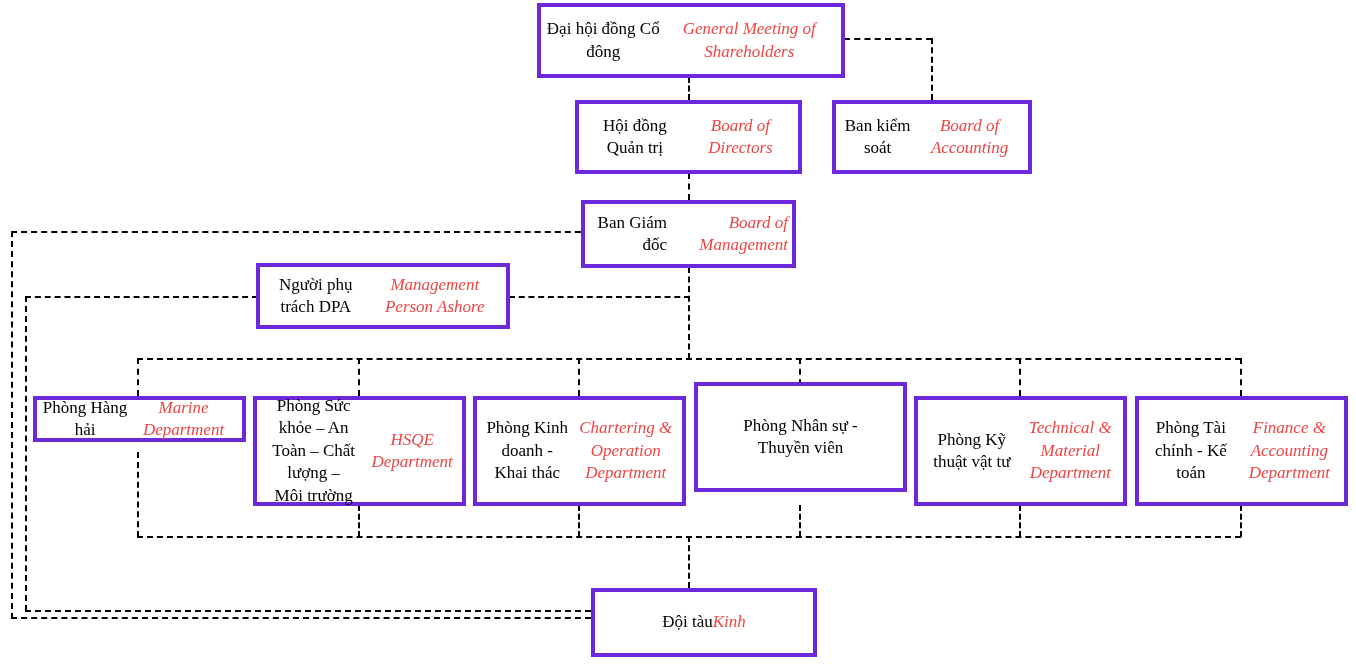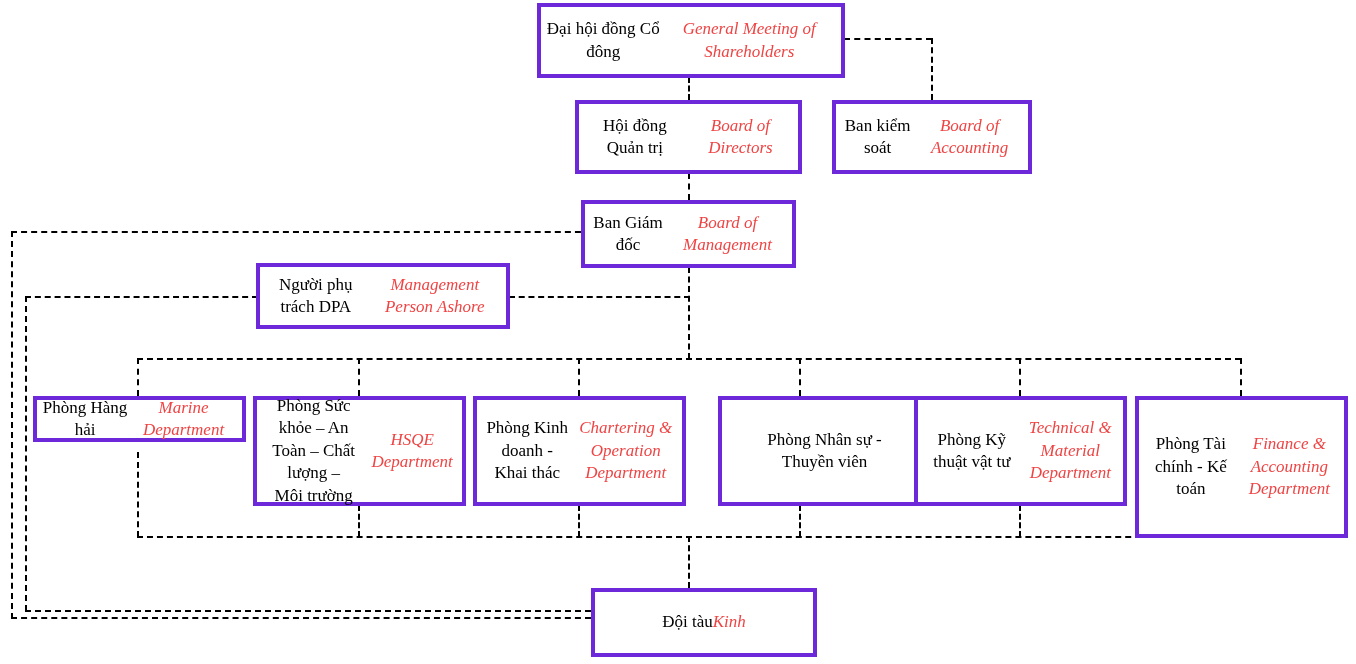--- a/index.html
+++ b/index.html
@@ -109,21 +109,21 @@
   <div class="node" style="left:575px; top:100px; width:227px; height:74px;">
     <div class="vn">Hội đồng Quản trị</div>
     <div class="en">Board of Directors</div>
   </div>
 
   <div class="node" style="left:832px; top:100px; width:200px; height:74px;">
     <div class="vn">Ban kiểm soát</div>
     <div class="en">Board of Accounting</div>
   </div>
 
-  <div class="node" style="left:581px; top:200px; width:215px; height:68px;">
+  <div class="node" style="left:581px; top:200px; width:215px; height:68px;text-align:right;">
     <div class="vn">Ban Giám đốc</div>
     <div class="en">Board of Management</div>
   </div>
 
   <div class="node" style="left:256px; top:263px; width:254px; height:66px;">
     <div class="vn">Người phụ trách DPA</div>
     <div class="en">Management Person Ashore</div>
   </div>
 
   <div class="node" style="left:33px; top:396px; width:213px; height:46px;">
@@ -138,32 +138,32 @@
 Operation Department</div>
   </div>
 
   <div class="node" style="left:253px; top:396px; width:213px; height:110px;">
     <div class="vn">Phòng Sức khỏe – An
 Toàn – Chất lượng –
 Môi trường</div>
     <div class="en">HSQE Department</div>
   </div>
 
-  <div class="node" style="left:694px; top:396px; width:213px; height:110px;margin-left:24px;">
+  <div class="node" style="left:694px; top:382px; width:213px; height:110px;">
     <div class="vn">Phòng Nhân sự -
 Thuyền viên</div>
   </div>
 
   <div class="node" style="left:914px; top:396px; width:213px; height:110px;">
     <div class="vn">Phòng Kỹ thuật vật tư</div>
     <div class="en">Technical &amp; Material
 Department</div>
   </div>
 
-  <div class="node" style="left:1135px; top:396px; width:213px; height:142px;">
+  <div class="node" style="left:1135px; top:396px; width:213px; height:110px;">
     <div class="vn">Phòng Tài chính - Kế
 toán</div>
     <div class="en">Finance &amp; Accounting
 Department</div>
   </div>
 
   <div class="node" style="left:591px; top:588px; width:226px; height:69px;">
     <div class="vn">Đội tàu</div>
     <div class="en">Kinh</div>
   </div>

